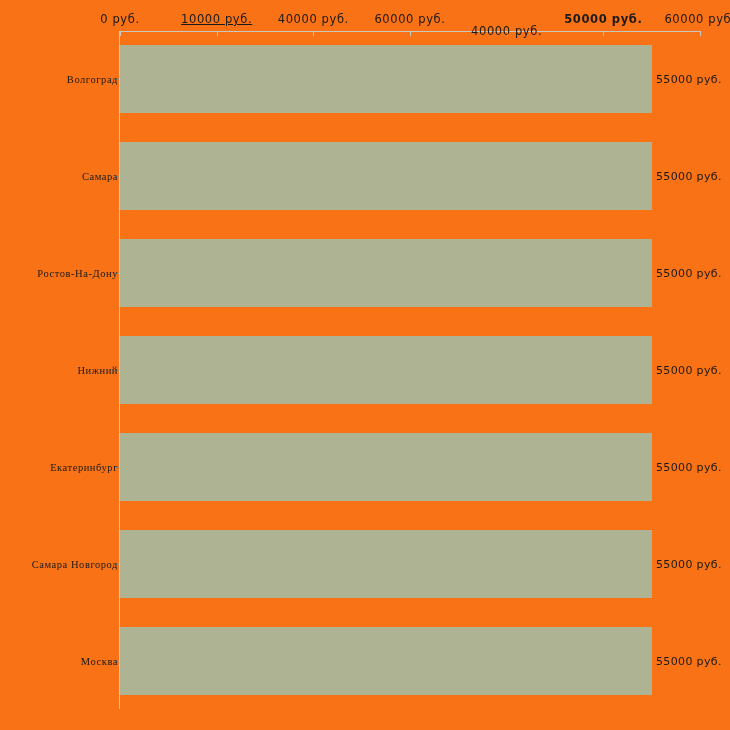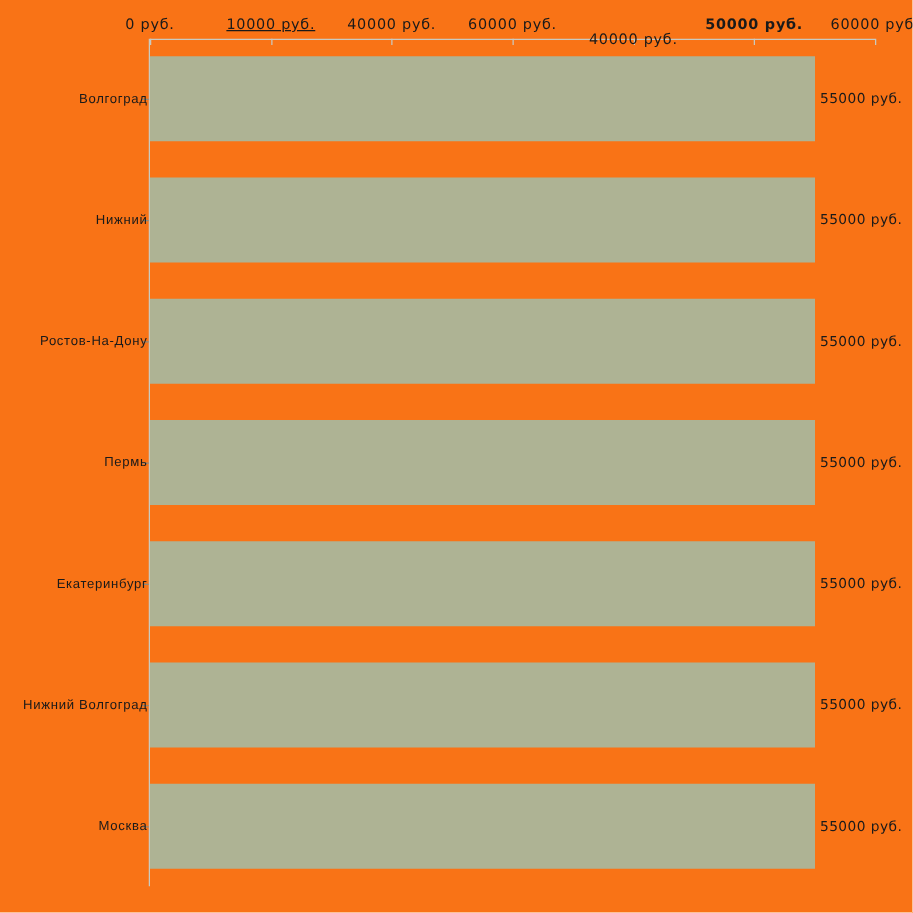--- a/index.html
+++ b/index.html
@@ -64,21 +64,21 @@
     background: #8a8a80;
   }
   .y-tick-label {
     position: absolute;
     right: 612px;
     transform: translateY(-50%);
     white-space: nowrap;
     font-size: 10.5px;
     letter-spacing: 0.55px;
     color: #1a1a1a;
-    font-family: Liberation Sans, sans-serif;
+    font-family: Liberation Serif, serif;
   }
 
   
   .bar {
     position: absolute;
     left: 120px;
     background: #aeb394;
   }
   .bar-value-label {
     position: absolute;
@@ -111,29 +111,29 @@
       <div class="x-tick-label" style="left: 506.667px; margin-top: 12px;">40000 руб.</div>
       <div class="x-tick" style="left: 603.333px;"></div>
       <div class="x-tick-label" style="left: 603.333px; font-weight: bold;">50000 руб.</div>
       <div class="x-tick" style="left: 700px;"></div>
       <div class="x-tick-label" style="left: 700px;">60000 руб.</div>
     </div>
   <div id="y-ticks-layer">
       <div class="y-tick" style="top: 79px;"></div>
       <div class="y-tick-label" style="top: 79.4286px;">Волгоград</div>
       <div class="y-tick" style="top: 176px;"></div>
-      <div class="y-tick-label" style="top: 176.286px;">Нижний</div>
+      <div class="y-tick-label" style="top: 176.286px;">Самара</div>
       <div class="y-tick" style="top: 273px;"></div>
       <div class="y-tick-label" style="top: 273.143px;">Ростов-На-Дону</div>
       <div class="y-tick" style="top: 370px;"></div>
-      <div class="y-tick-label" style="top: 370px;">Пермь</div>
+      <div class="y-tick-label" style="top: 370px;">Нижний</div>
       <div class="y-tick" style="top: 467px;"></div>
       <div class="y-tick-label" style="top: 466.857px; text-align: center;">Екатеринбург</div>
       <div class="y-tick" style="top: 564px;"></div>
-      <div class="y-tick-label" style="top: 563.714px;">Нижний Волгоград</div>
+      <div class="y-tick-label" style="top: 563.714px;">Самара Новгород</div>
       <div class="y-tick" style="top: 661px;"></div>
       <div class="y-tick-label" style="top: 660.571px;">Москва</div>
     </div>
   <div id="bars-layer">
       <div class="bar" title="Волгоград — 55000 руб." style="top: 45px; width: 532px; height: 68px; background: rgb(174, 179, 148);"></div>
       <div class="bar-value-label" style="left: 656px; top: 79.4286px;">55000 руб.</div>
       <div class="bar" title="Пермь — 55000 руб." style="top: 142px; width: 532px; height: 68px; background: rgb(174, 179, 148);"></div>
       <div class="bar-value-label" style="left: 656px; top: 176.286px;">55000 руб.</div>
       <div class="bar" title="Ростов-На-Дону — 55000 руб." style="top: 239px; width: 532px; height: 68px; background: rgb(174, 179, 148);"></div>
       <div class="bar-value-label" style="left: 656px; top: 273.143px;">55000 руб.</div>

